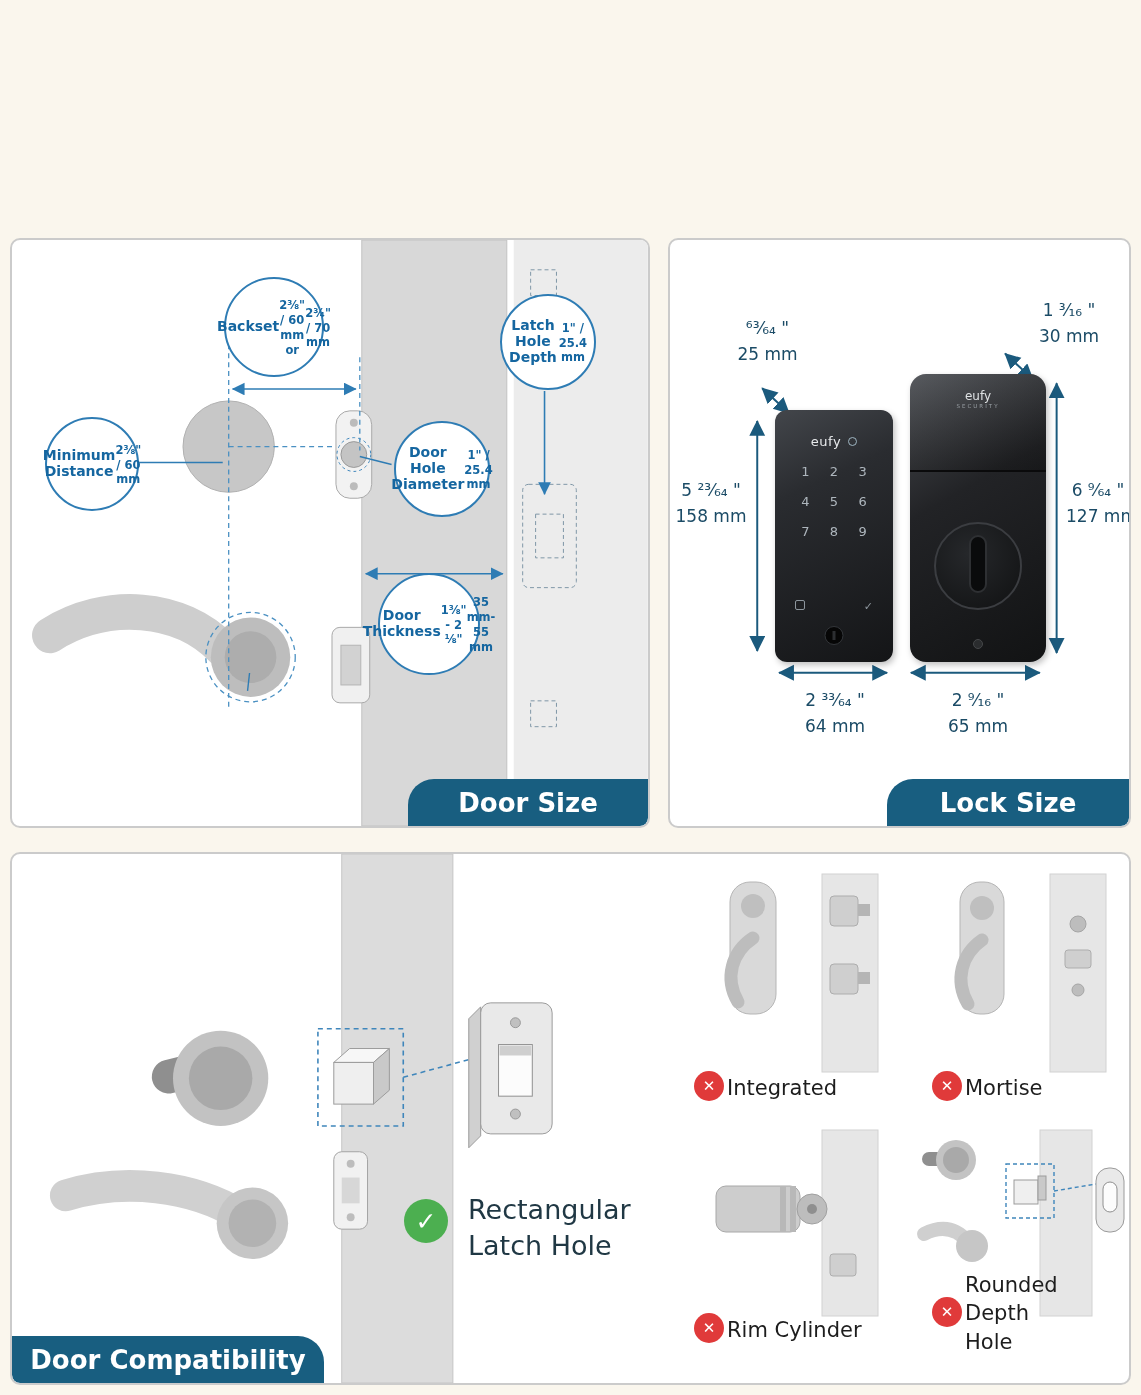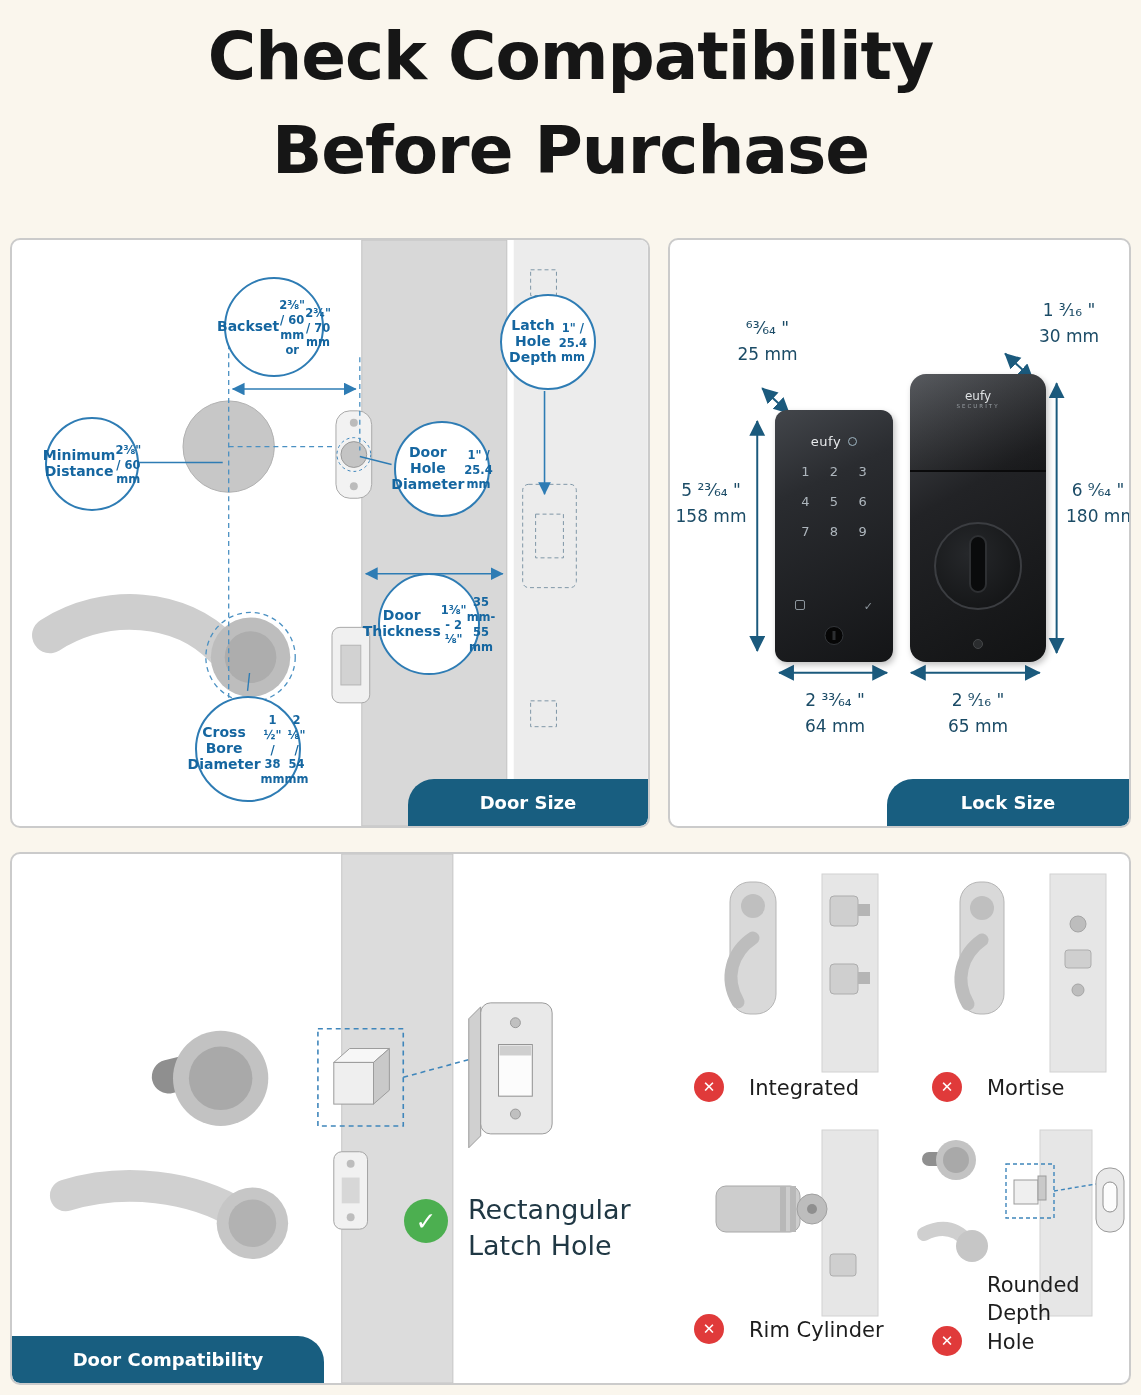--- a/index.html
+++ b/index.html
@@ -5,21 +5,21 @@
   html,body{margin:0;padding:0;}
   body{background:#faf6ed;font-family:"DejaVu Sans","Liberation Sans",sans-serif;}
   .page{position:relative;width:1141px;height:1395px;background:#faf6ed;overflow:hidden;}
   .title{position:absolute;top:10px;left:0;width:100%;text-align:center;color:#161616;}
   .title .line{font-size:66px;font-weight:700;line-height:94px;letter-spacing:-1px;}
   .panel{position:absolute;background:#fff;border:2px solid #cbcbcb;border-radius:10px;overflow:hidden;box-sizing:border-box;}
   #panel-door{left:10px;top:238px;width:640px;height:590px;}
   #panel-lock{left:668px;top:238px;width:463px;height:590px;}
   #panel-compat{left:10px;top:852px;width:1121px;height:533px;}
   .fillsvg{position:absolute;left:0;top:0;}
-  .badge{position:absolute;bottom:0;height:47px;background:#185e80;color:#fff;font-weight:700;font-size:18px;display:flex;align-items:center;justify-content:center;}
+  .badge{position:absolute;bottom:0;height:47px;background:#185e80;color:#fff;font-weight:700;font-size:26px;display:flex;align-items:center;justify-content:center;}
   .badge-right{right:0;border-radius:26px 0 8px 0;}
   .badge-left{left:0;border-radius:0 26px 0 8px;}
   .callout{position:absolute;border-radius:50%;background:#fff;border:2px solid #2e7cb4;color:#1566a0;display:flex;flex-direction:row;align-items:center;justify-content:center;text-align:center;box-sizing:border-box;padding:6px;}
   .callout .t{font-weight:700;font-size:14px;line-height:1.12;}
   .callout .v{font-size:11.5px;font-weight:600;line-height:1.3;margin-top:2px;}
   .dim{position:absolute;color:#1b4b66;font-size:17px;line-height:1.5;text-align:center;white-space:nowrap;}
   
   .device{position:absolute;box-sizing:border-box;}
   #dev-front{left:105px;top:170px;width:118px;height:252px;border-radius:12px;background:linear-gradient(155deg,#43464b 0%,#2a2c30 30%,#141517 100%);box-shadow:2px 3px 6px rgba(0,0,0,.25);}
   .brand-front{position:absolute;top:24px;left:0;width:100%;display:flex;align-items:center;justify-content:center;gap:7px;color:#e8eaec;font-size:13px;letter-spacing:.5px;}
@@ -35,35 +35,31 @@
   .seam{position:absolute;top:96px;left:0;right:0;height:2px;background:#0a0a0b;}
   .brand-back{position:absolute;top:15px;left:0;width:100%;text-align:center;color:#dfe2e4;font-size:12px;line-height:1.2;}
   .brand-sub{display:block;font-size:5.5px;letter-spacing:2px;color:#9aa0a5;}
   .thumbturn{position:absolute;left:50%;top:148px;transform:translateX(-50%);width:88px;height:88px;border-radius:50%;background:radial-gradient(circle at 40% 35%,#26282b,#101112);border:2px solid #3b3d41;box-sizing:border-box;}
   .thumbturn .bar{width:18px;height:58px;border-radius:9px;background:#0a0b0c;border:2px solid #2e3033;margin:11px auto 0;box-sizing:border-box;}
   .screw{position:absolute;left:50%;bottom:13px;transform:translateX(-50%);width:8px;height:8px;border-radius:50%;background:#2a2c2e;border:1px solid #454749;}
   
   .okcircle{position:absolute;left:392px;top:345px;width:44px;height:44px;border-radius:50%;background:#4caf50;color:#fff;display:flex;align-items:center;justify-content:center;font-size:25px;font-weight:700;}
   .oklabel{position:absolute;left:456px;top:338px;font-size:27px;color:#203844;line-height:1.35;}
   .quad{position:absolute;}
-  .verdict{position:absolute;display:flex;align-items:flex-end;gap:25px;}
+  .verdict{position:absolute;display:flex;align-items:center;gap:3px;}
   .xcircle{width:30px;height:30px;border-radius:50%;background:#e03a3a;color:#fff;display:flex;align-items:center;justify-content:center;font-size:15px;font-weight:700;flex:0 0 30px;}
   .x-glyph::before{content:"\2715";}
   .vlabel{font-size:21px;color:#1d1d1d;line-height:1.35;padding-top:3px;}
   .vlabel.narrow{max-width:115px;}
 </style>
 </head>
 <body>
 
 <div class="page">
 
-  <div class="title">
-    <div class="line">Check Compatibility</div>
-    <div class="line">Before Purchase</div>
-  </div>
 
   <section class="panel" id="panel-door">
     <svg class="fillsvg" width="636" height="586" viewBox="0 0 640 590">
       <defs>
         <marker id="ah1" markerWidth="9" markerHeight="9" refX="7.5" refY="4" orient="auto-start-reverse">
           <path d="M0,0 L8,4 L0,8 z" fill="#2e7cb4"></path>
         </marker>
       </defs>
 
       <rect x="505" y="0" width="135" height="590" fill="#ececec"></rect>
@@ -118,25 +114,20 @@
     </div>
     <div class="callout" style="left:382px;top:181px;width:96px;height:96px;">
       <span class="t">Door Hole Diameter</span>
       <span class="v">1" / 25.4 mm</span>
       <span class="v"></span>
     </div>
     <div class="callout" style="left:366px;top:333px;width:102px;height:102px;">
       <span class="t">Door Thickness</span>
       <span class="v">1⅜" - 2 ⅛"</span>
       <span class="v">35 mm-55 mm</span>
-    </div>
-    <div class="callout" style="left:183px;top:456px;width:106px;height:106px;">
-      <span class="t">Cross Bore Diameter</span>
-      <span class="v">1 ½" / 38 mm</span>
-      <span class="v">2 ⅛" / 54 mm</span>
     </div>
 
     <div class="badge badge-right" style="width:240px;">
       <span>Door Size</span>
     </div>
   </section>
 
   <section class="panel" id="panel-lock">
     <svg class="fillsvg" width="459" height="586" viewBox="0 0 463 590">
       <defs>
@@ -197,21 +188,21 @@
     <div class="dim" style="left:340px;top:58px;width:118px;">
       <div>1 ³⁄₁₆ "</div>
       <div>30 mm</div>
     </div>
     <div class="dim" style="left:2px;top:238px;width:78px;">
       <div>5 ²³⁄₆₄ "</div>
       <div>158 mm</div>
     </div>
     <div class="dim" style="left:396px;top:238px;width:64px;">
       <div>6 ⁹⁄₆₄ "</div>
-      <div>180 mm</div>
+      <div>127 mm</div>
     </div>
     <div class="dim" style="left:105px;top:448px;width:120px;">
       <div>2 ³³⁄₆₄ "</div>
       <div>64 mm</div>
     </div>
     <div class="dim" style="left:242px;top:448px;width:132px;">
       <div>2 ⁹⁄₁₆ "</div>
       <div>65 mm</div>
     </div>
 

